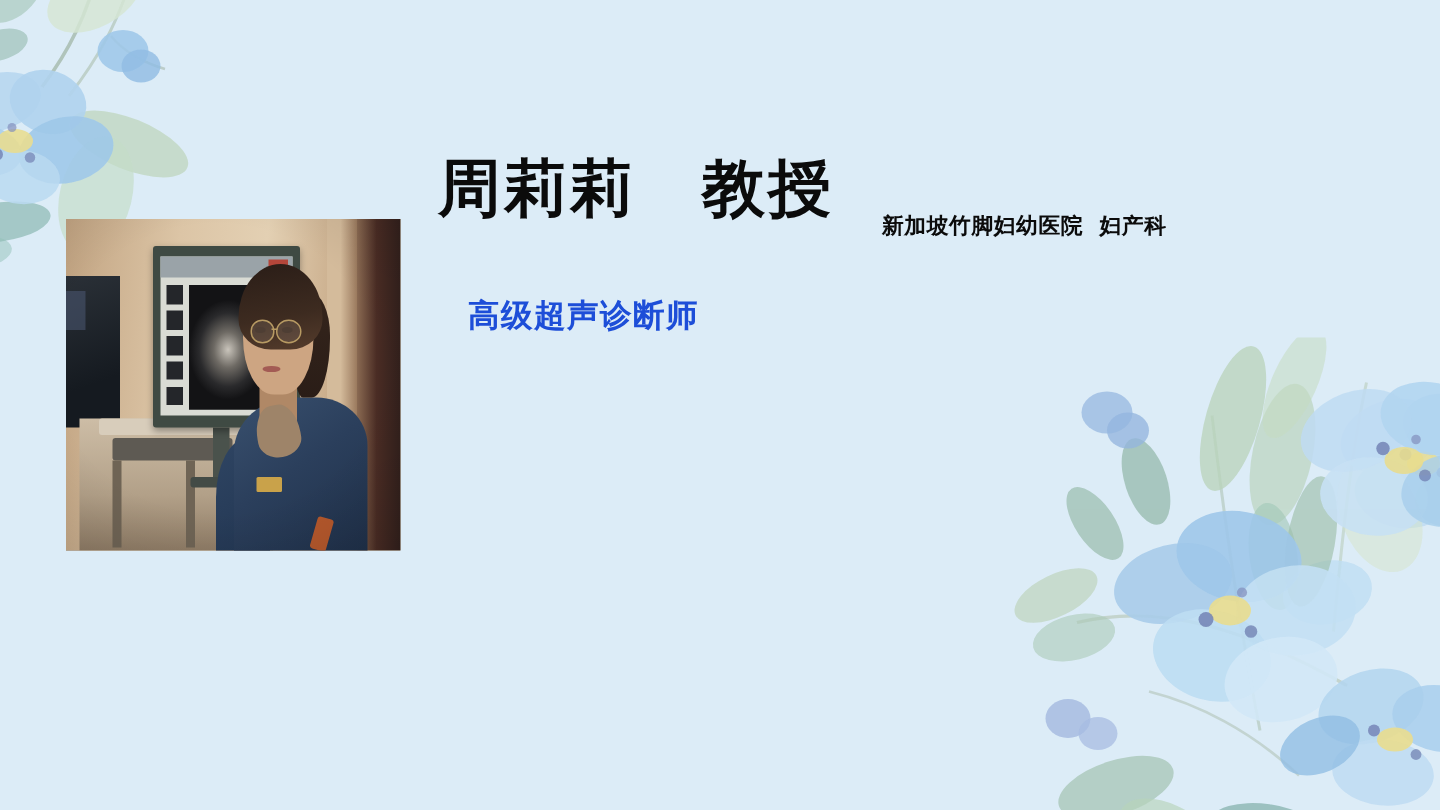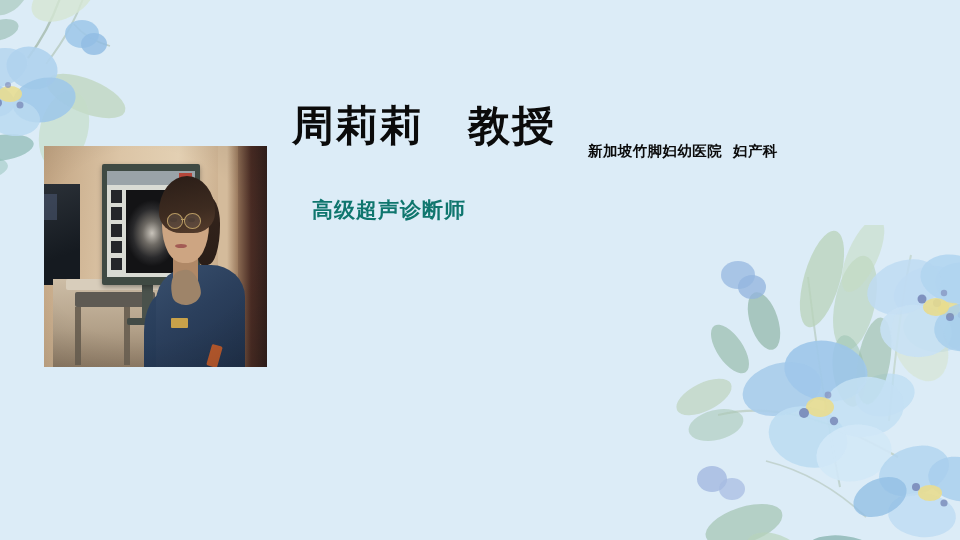--- a/index.html
+++ b/index.html
@@ -383,21 +383,21 @@
   }
   #subtitle-block .sub-line-1 {
     padding-left: 8px;
   }
   #role-line {
     position: absolute;
     left: 312px;
     top: 196px;
     font-size: 21px;
     font-weight: 700;
-    color: #0f766e;
+    color: #1d4ed8;
     letter-spacing: 1px;
     white-space: pre;
   }
 </style>
 </head>
 <body>
 
 <div id="slide">
 
   <div class="floral" id="floral-top-left">

